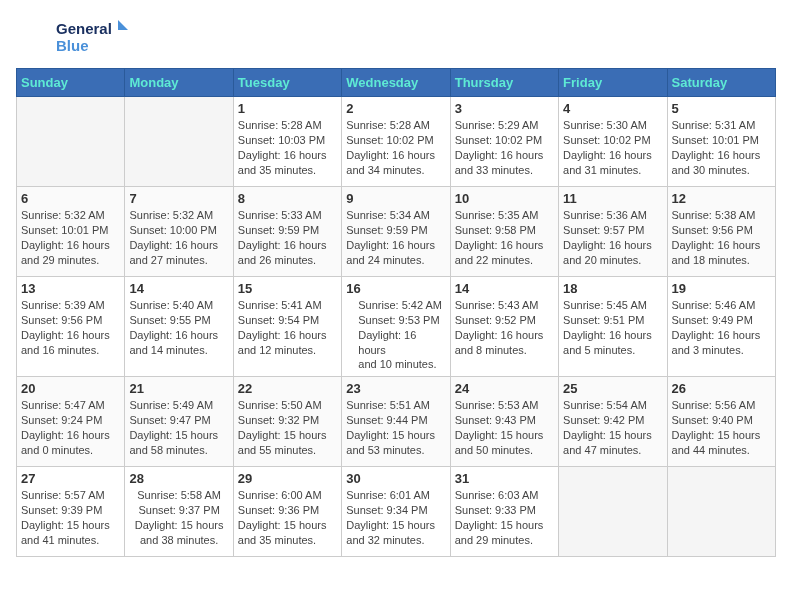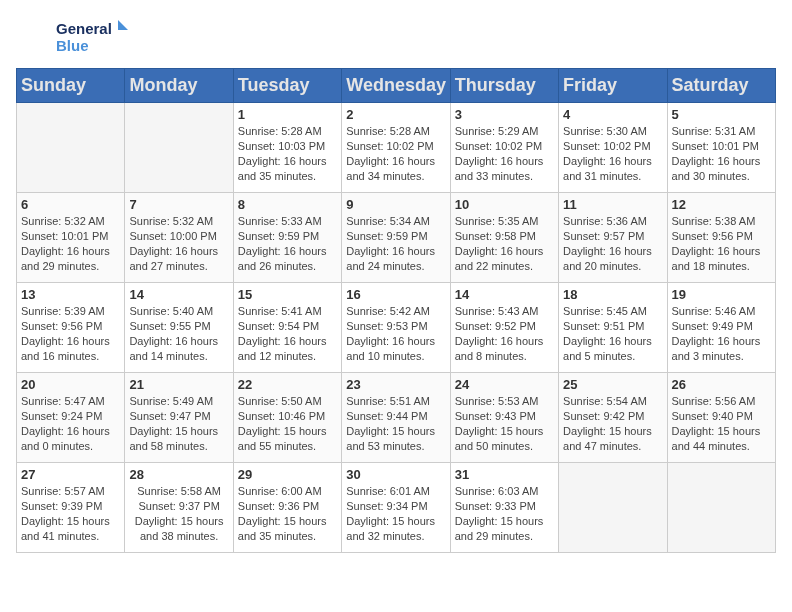--- a/index.html
+++ b/index.html
@@ -34,22 +34,22 @@
       font-size: 15px;
       color: #555;
     }
     table {
       width: 100%;
       border-collapse: collapse;
       table-layout: fixed;
     }
     th {
       background-color: #3a6db5;
-      color: #e5e5e5;
-      font-size: 18px;
+      color: #5eead4;
+      font-size: 13px;
       font-weight: bold;
       padding: 6px 4px;
       text-align: left;
       border: 1px solid #2a5a9a;
     }
     td {
       border: 1px solid #ccc;
       vertical-align: top;
       padding: 4px;
       height: 90px;
@@ -210,21 +210,21 @@
         </td>
         <td>
           <div class="day-num">15</div>
           <div class="day-info" style="white-space: pre-line;">Sunrise: 5:41 AM
 Sunset: 9:54 PM
 Daylight: 16 hours
 and 12 minutes.</div>
         </td>
         <td>
           <div class="day-num">16</div>
-          <div class="day-info" style="white-space: pre-line;">Sunrise: 5:42 AM
+          <div class="day-info" style="white-space: pre-line; margin-left: 12px;">Sunrise: 5:42 AM
 Sunset: 9:53 PM
 Daylight: 16 hours
 and 10 minutes.</div>
         </td>
         <td>
           <div class="day-num">14</div>
           <div class="day-info" style="white-space: pre-line;">Sunrise: 5:43 AM
 Sunset: 9:52 PM
 Daylight: 16 hours
 and 8 minutes.</div>
@@ -255,21 +255,21 @@
         <td>
           <div class="day-num">21</div>
           <div class="day-info" style="white-space: pre-line;">Sunrise: 5:49 AM
 Sunset: 9:47 PM
 Daylight: 15 hours
 and 58 minutes.</div>
         </td>
         <td>
           <div class="day-num">22</div>
           <div class="day-info" style="white-space: pre-line;">Sunrise: 5:50 AM
-Sunset: 10:46 PM
+Sunset: 9:32 PM
 Daylight: 15 hours
 and 55 minutes.</div>
         </td>
         <td>
           <div class="day-num">23</div>
           <div class="day-info" style="white-space: pre-line;">Sunrise: 5:51 AM
 Sunset: 9:44 PM
 Daylight: 15 hours
 and 53 minutes.</div>
         </td>

